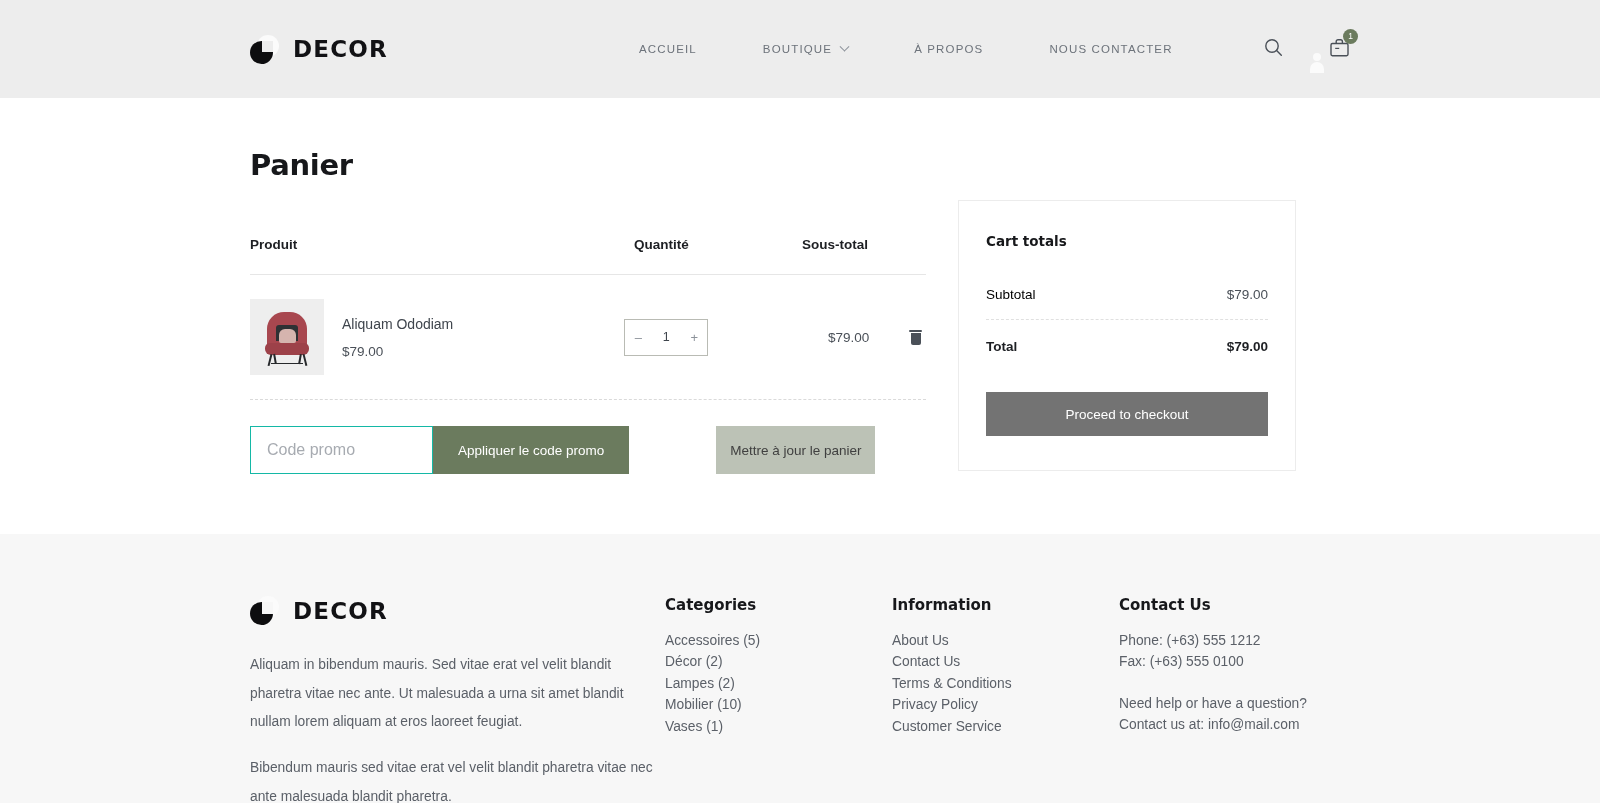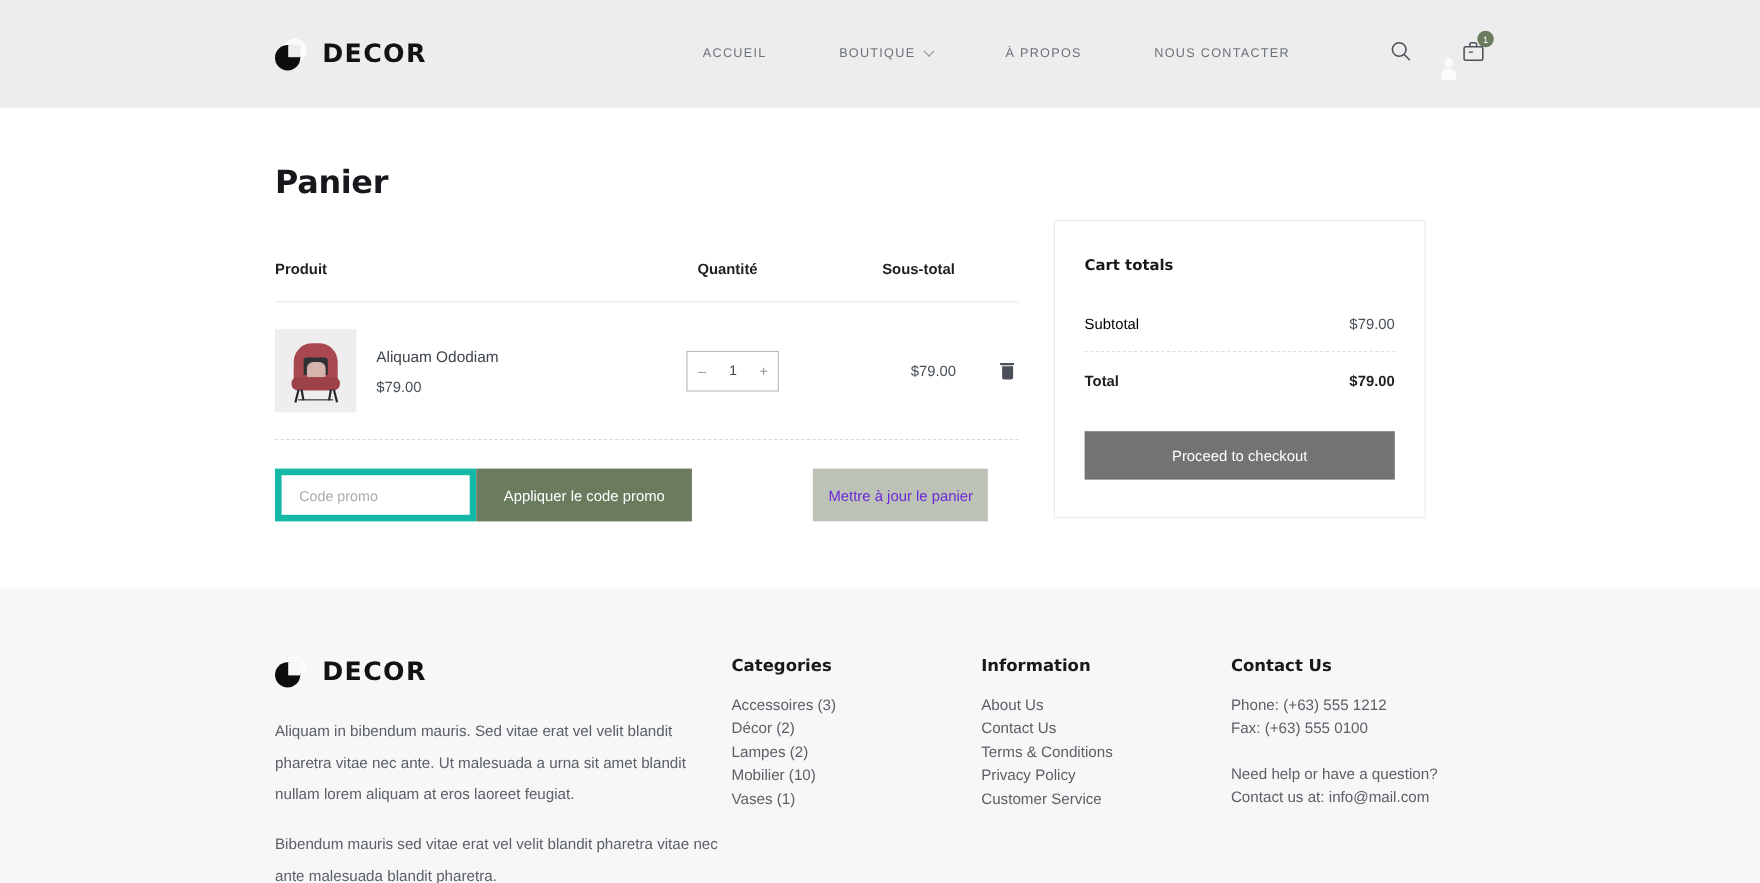--- a/index.html
+++ b/index.html
@@ -292,48 +292,48 @@
   }
 
   .coupon-row {
     display: flex;
     align-items: center;
     margin-top: 26px;
   }
   .coupon-input {
     width: 183px;
     height: 48px;
-    border: 6px solid #14b8a6;
+    border: 1px solid #14b8a6;
     background: #ffffff;
     padding: 0 16px;
-    font-size: 13px;
+    font-size: 16px;
     color: #4a5058;
     font-family: "Liberation Sans", sans-serif;
     outline: none;
   }
   .coupon-input::placeholder { color: #a7abb1; }
   .btn-apply {
     height: 48px;
     padding: 0 25px;
     background: #6b7b5e;
     color: #ffffff;
     border: none;
     font-size: 13.5px;
     cursor: pointer;
     font-family: "Liberation Sans", sans-serif;
   }
   .btn-update {
     height: 48px;
     width: 159px;
     background: #bcc2b6;
-    color: #6d28d9;
+    color: #404040;
     border: none;
     font-size: 13.5px;
     cursor: pointer;
-    margin-left: 110px;
+    margin-left: 87px;
     font-family: "Liberation Sans", sans-serif;
   }
 
   
   .totals-panel {
     width: 338px;
     border: 1px solid #ececec;
     background: #ffffff;
     padding: 32px 27px 34px 27px;
     height: fit-content;
@@ -551,21 +551,21 @@
         <span class="notch"></span>
       </span>
       <span class="brand-text">DECOR</span>
     </div>
     <p class="f-desc">Aliquam in bibendum mauris. Sed vitae erat vel velit blandit pharetra vitae nec ante. Ut malesuada a urna sit amet blandit nullam lorem aliquam at eros laoreet feugiat.</p>
     <p class="f-desc">Bibendum mauris sed vitae erat vel velit blandit pharetra vitae nec ante malesuada blandit pharetra.</p>
   </div>
 
   <div class="f-col col-cat">
     <div class="f-head">Categories</div>
-    <a class="f-link">Accessoires (3)</a>
+    <a class="f-link">Accessoires (5)</a>
     <a class="f-link">Décor (2)</a>
     <a class="f-link">Lampes (2)</a>
     <a class="f-link">Mobilier (10)</a>
     <a class="f-link">Vases (1)</a>
   </div>
 
   <div class="f-col col-info">
     <div class="f-head">Information</div>
     <a class="f-link">About Us</a>
     <a class="f-link">Contact Us</a>

